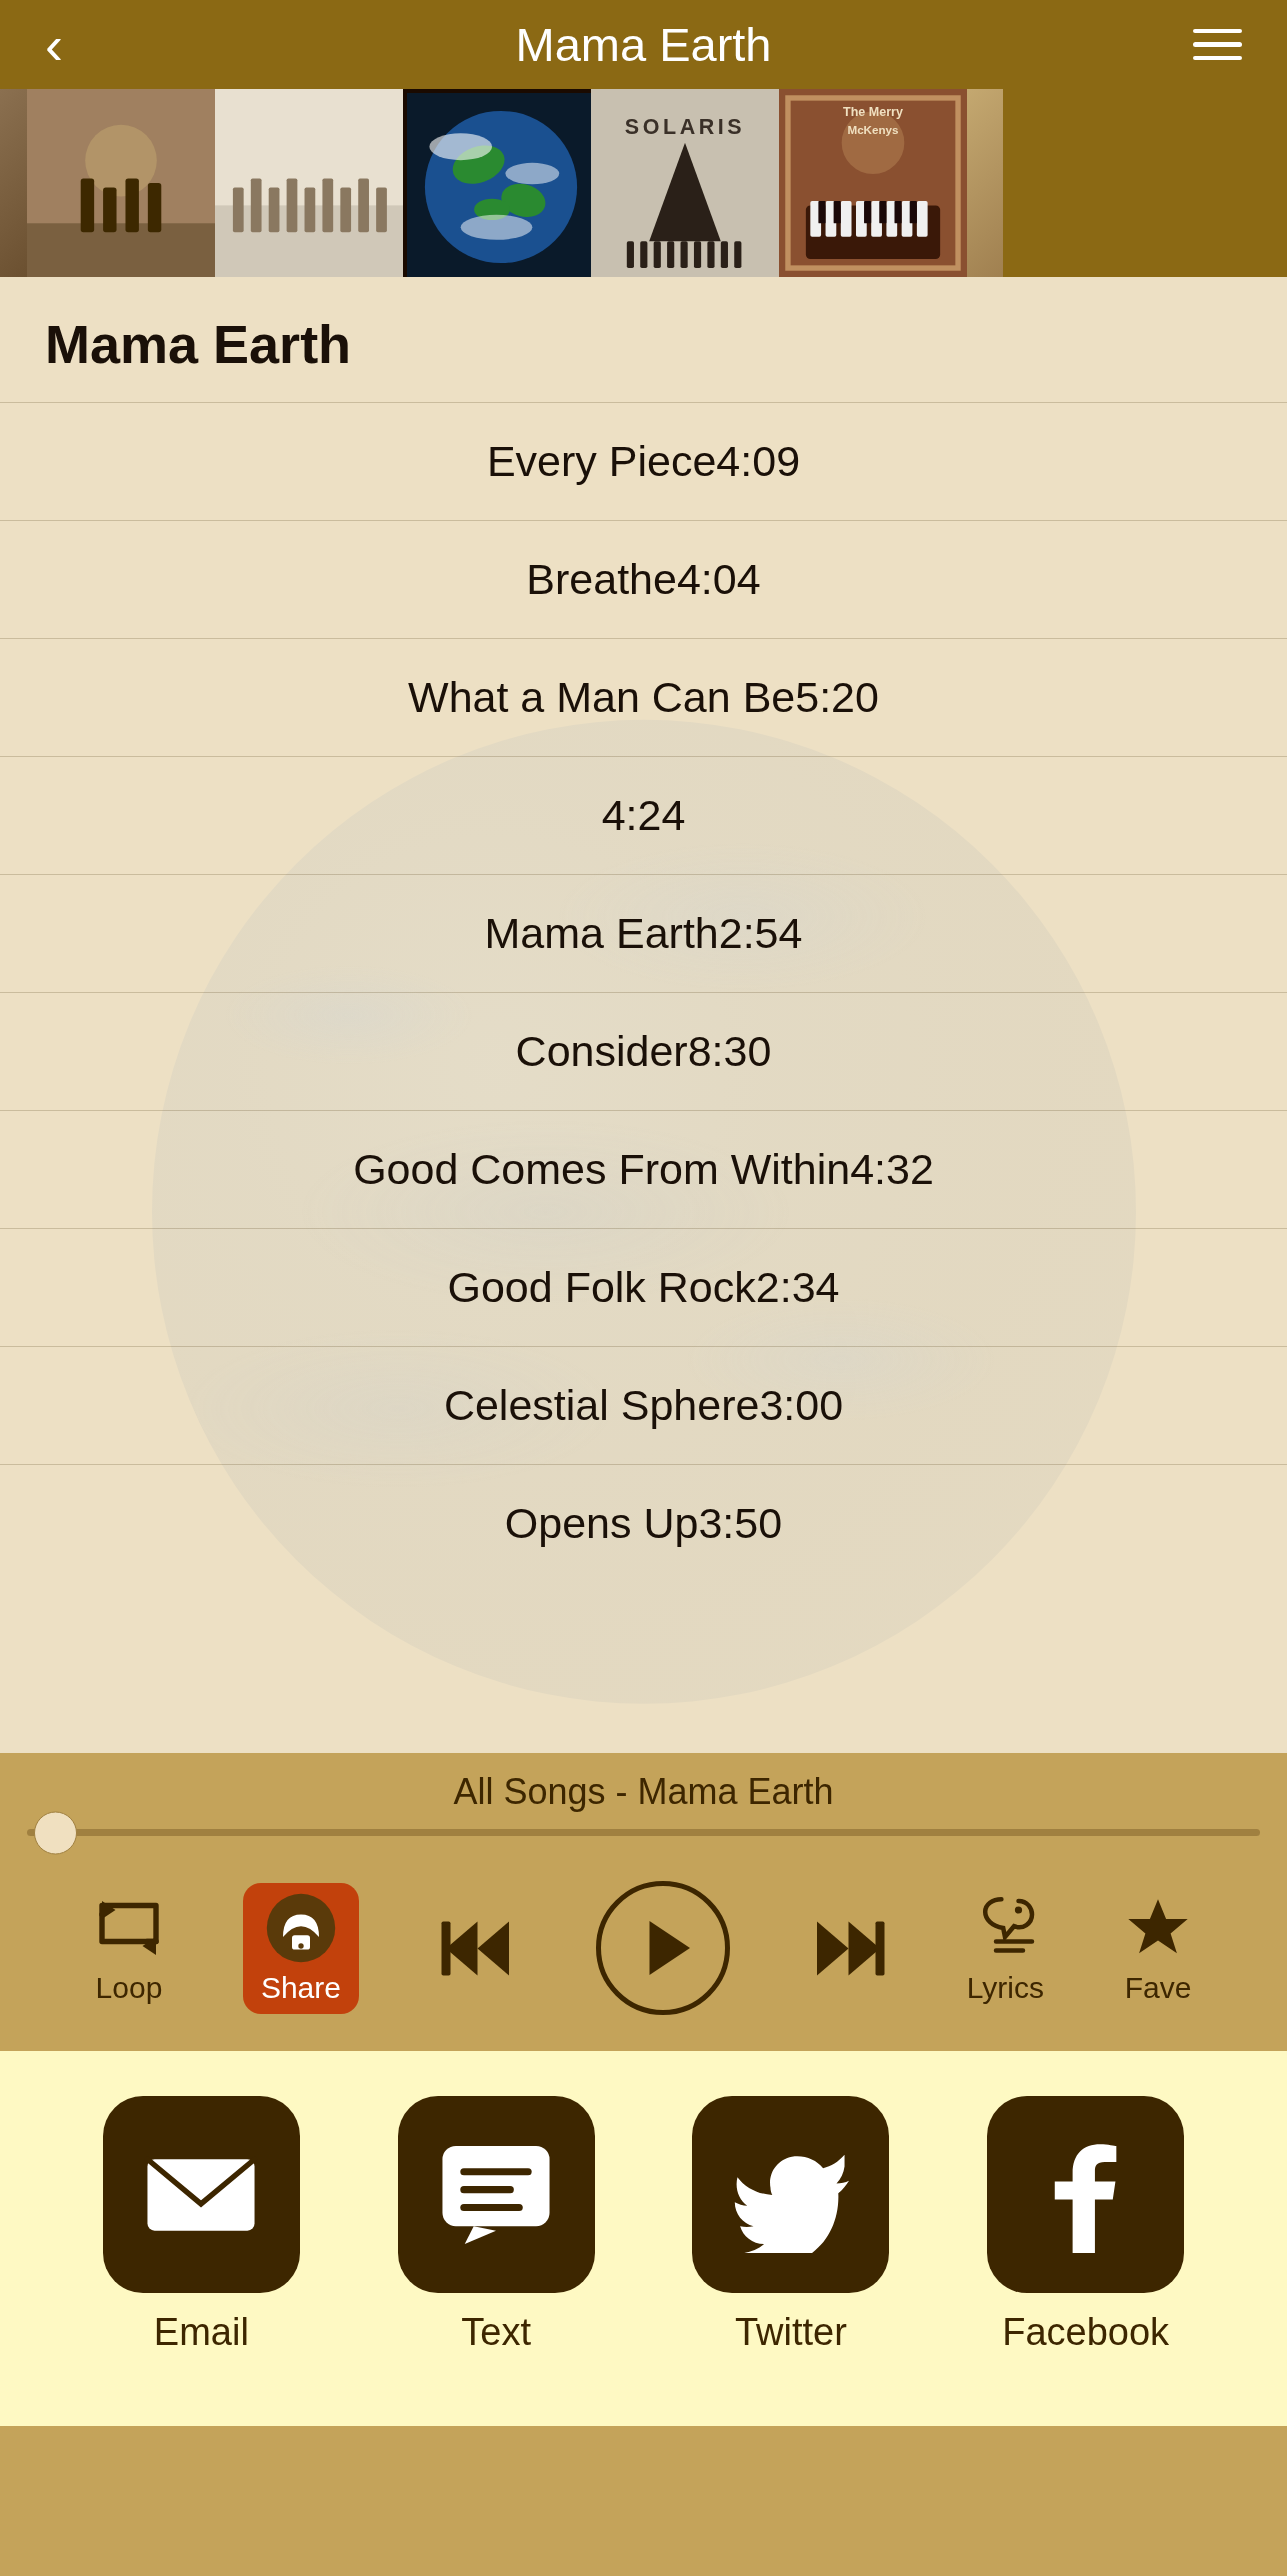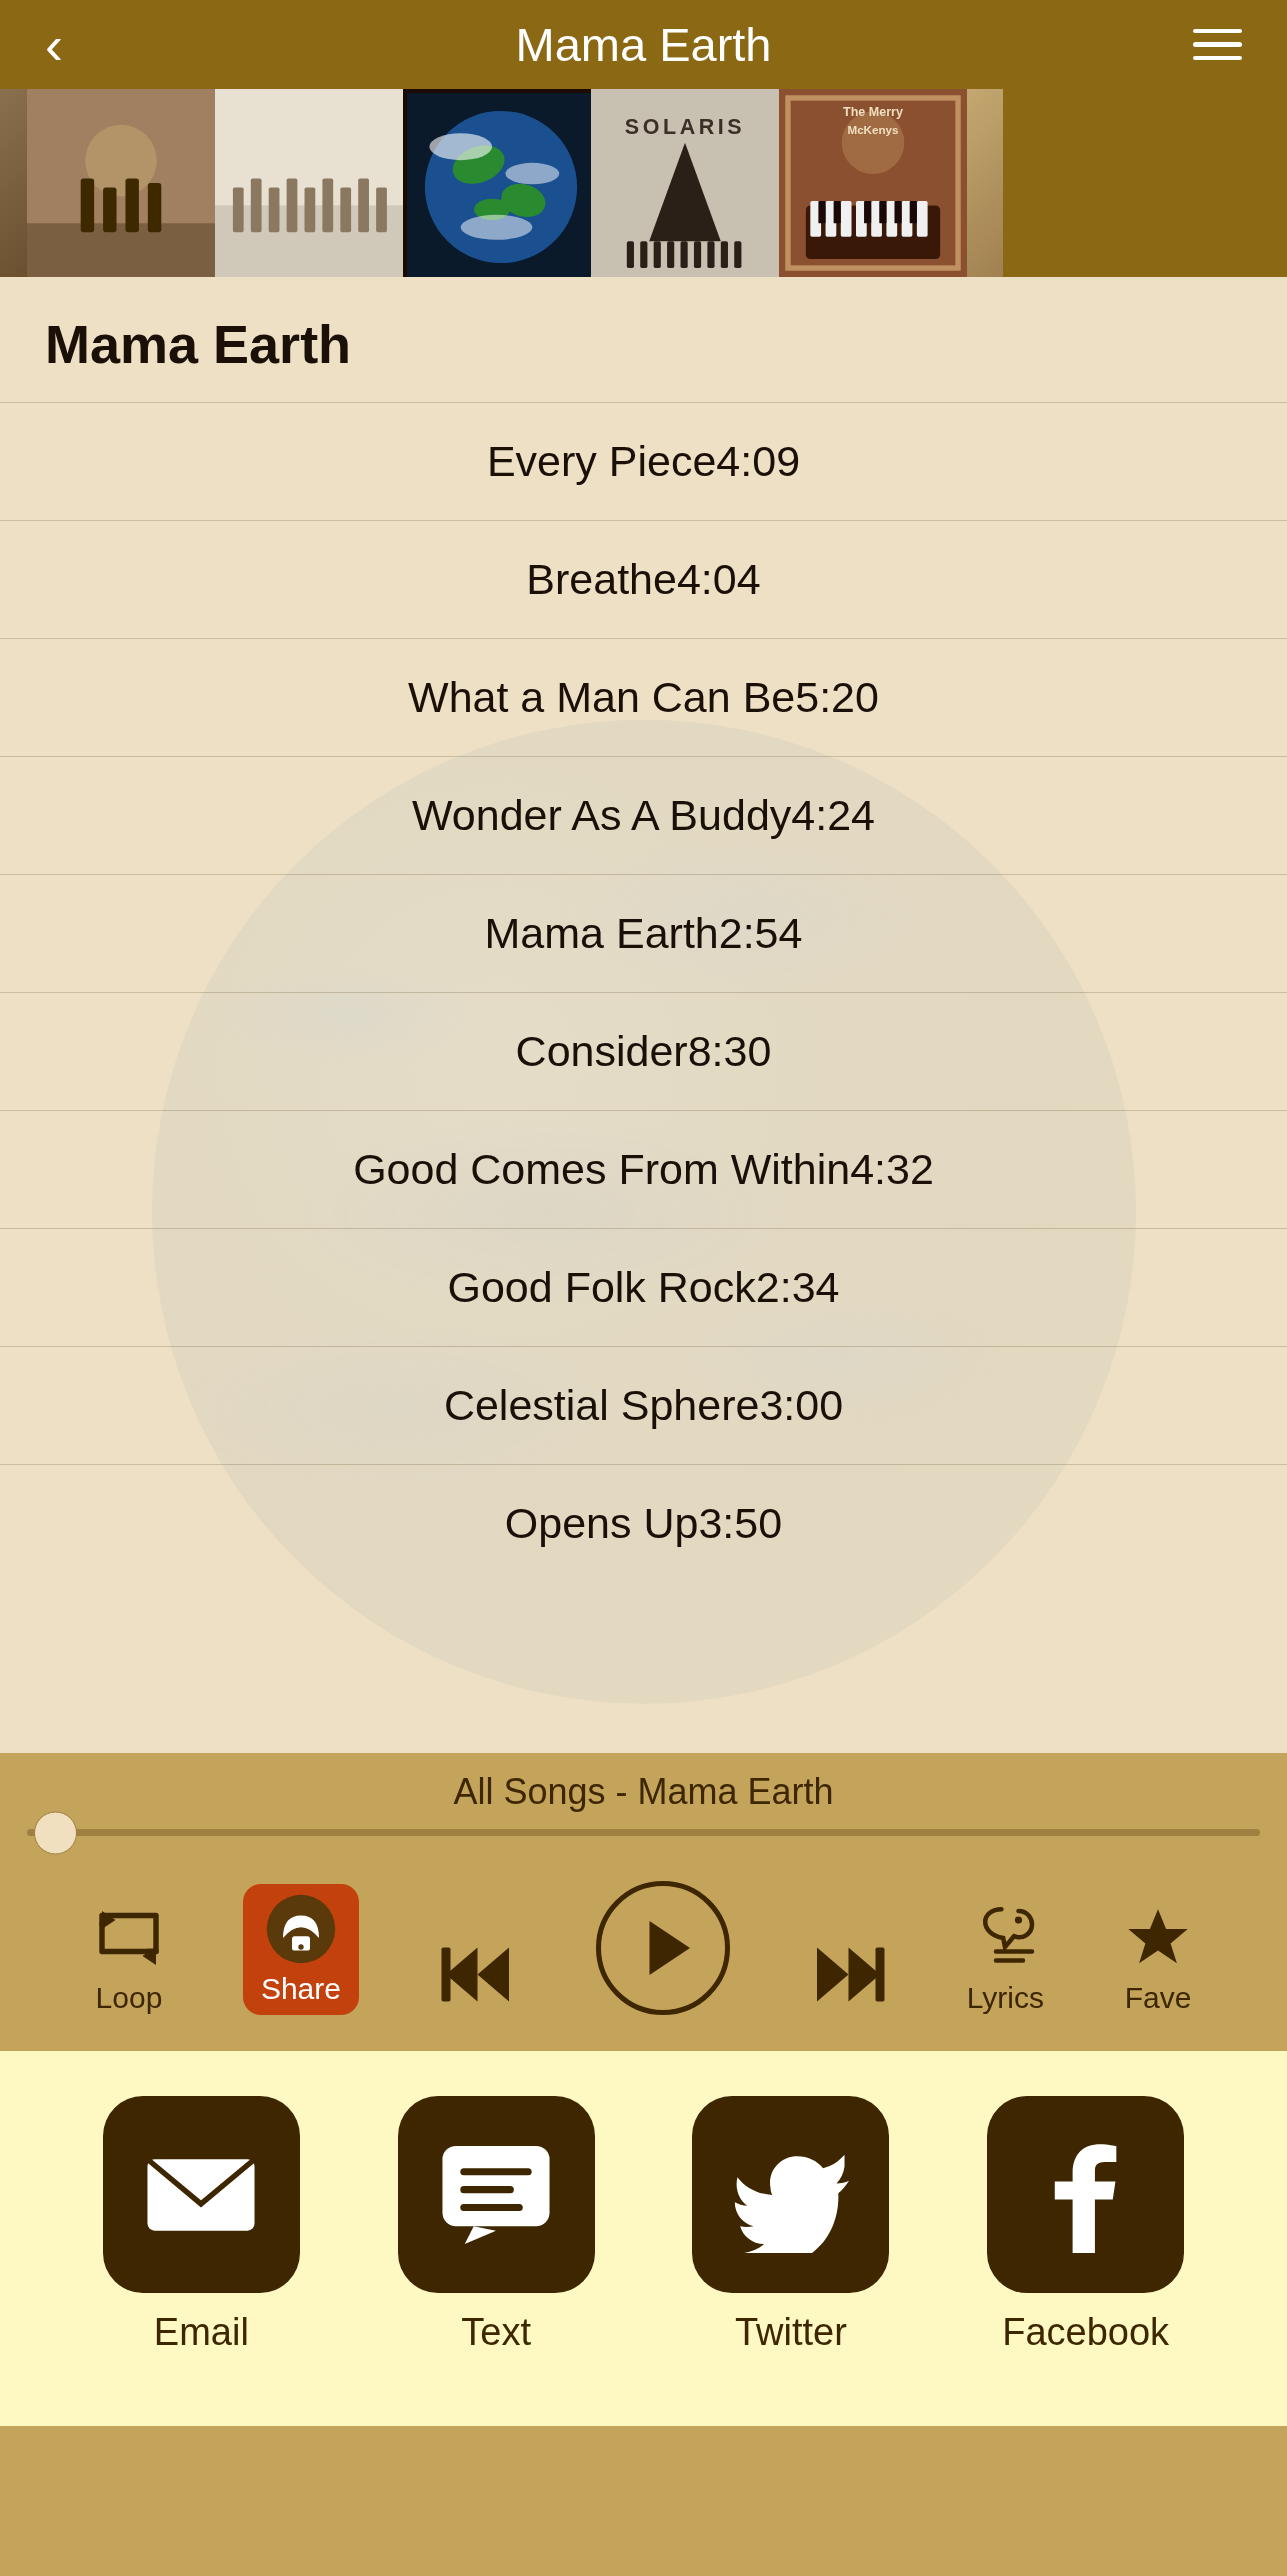--- a/index.html
+++ b/index.html
@@ -180,21 +180,21 @@
       width: 43px;
       height: 43px;
       background: #f0e0c0;
       border-radius: 50%;
       border: 1.8px solid #a08040;
     }
 
     .player-controls {
       display: flex;
       justify-content: space-around;
-      align-items: flex-end;
+      align-items: center;
       padding: 18px 54px 36px 54px;
     }
 
     .ctrl-btn {
       display: flex;
       flex-direction: column;
       align-items: center;
       cursor: pointer;
       color: #3d2600;
     }
@@ -396,21 +396,20 @@
     </div>
       <div class="song-row">
       <span class="song-name">Breathe</span>
       <span class="song-duration">4:04</span>
     </div>
       <div class="song-row">
       <span class="song-name">What a Man Can Be</span>
       <span class="song-duration">5:20</span>
     </div>
       <div class="song-row">
-      <span class="song-name">Wonder As A Buddy</span>
       <span class="song-duration">4:24</span>
     </div>
       <div class="song-row">
       <span class="song-name">Mama Earth</span>
       <span class="song-duration">2:54</span>
     </div>
       <div class="song-row">
       <span class="song-name">Consider</span>
       <span class="song-duration">8:30</span>
     </div>

